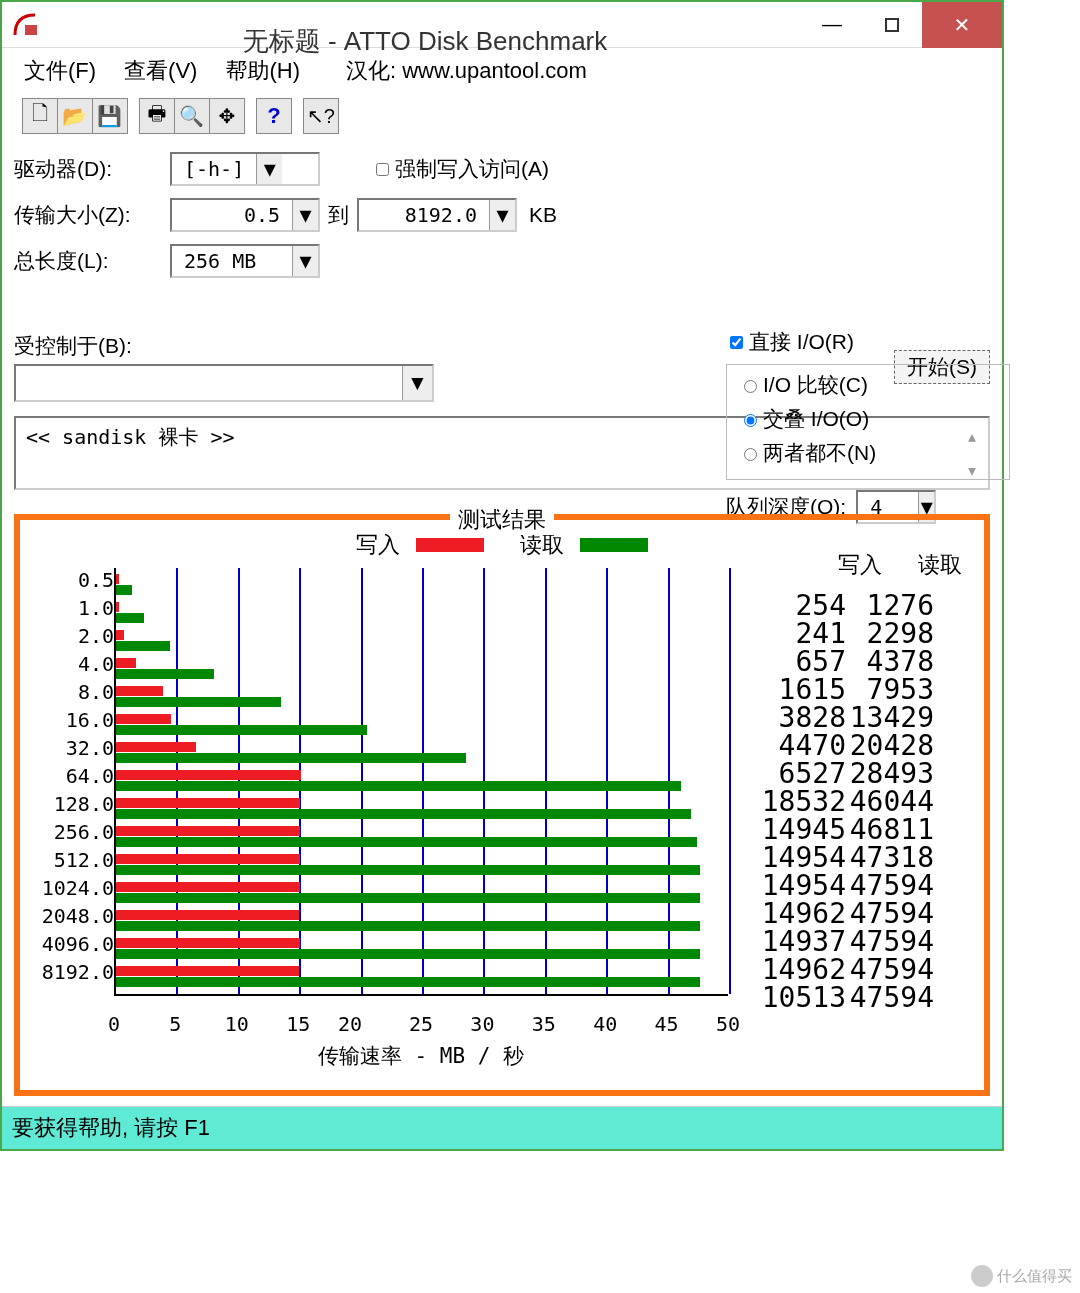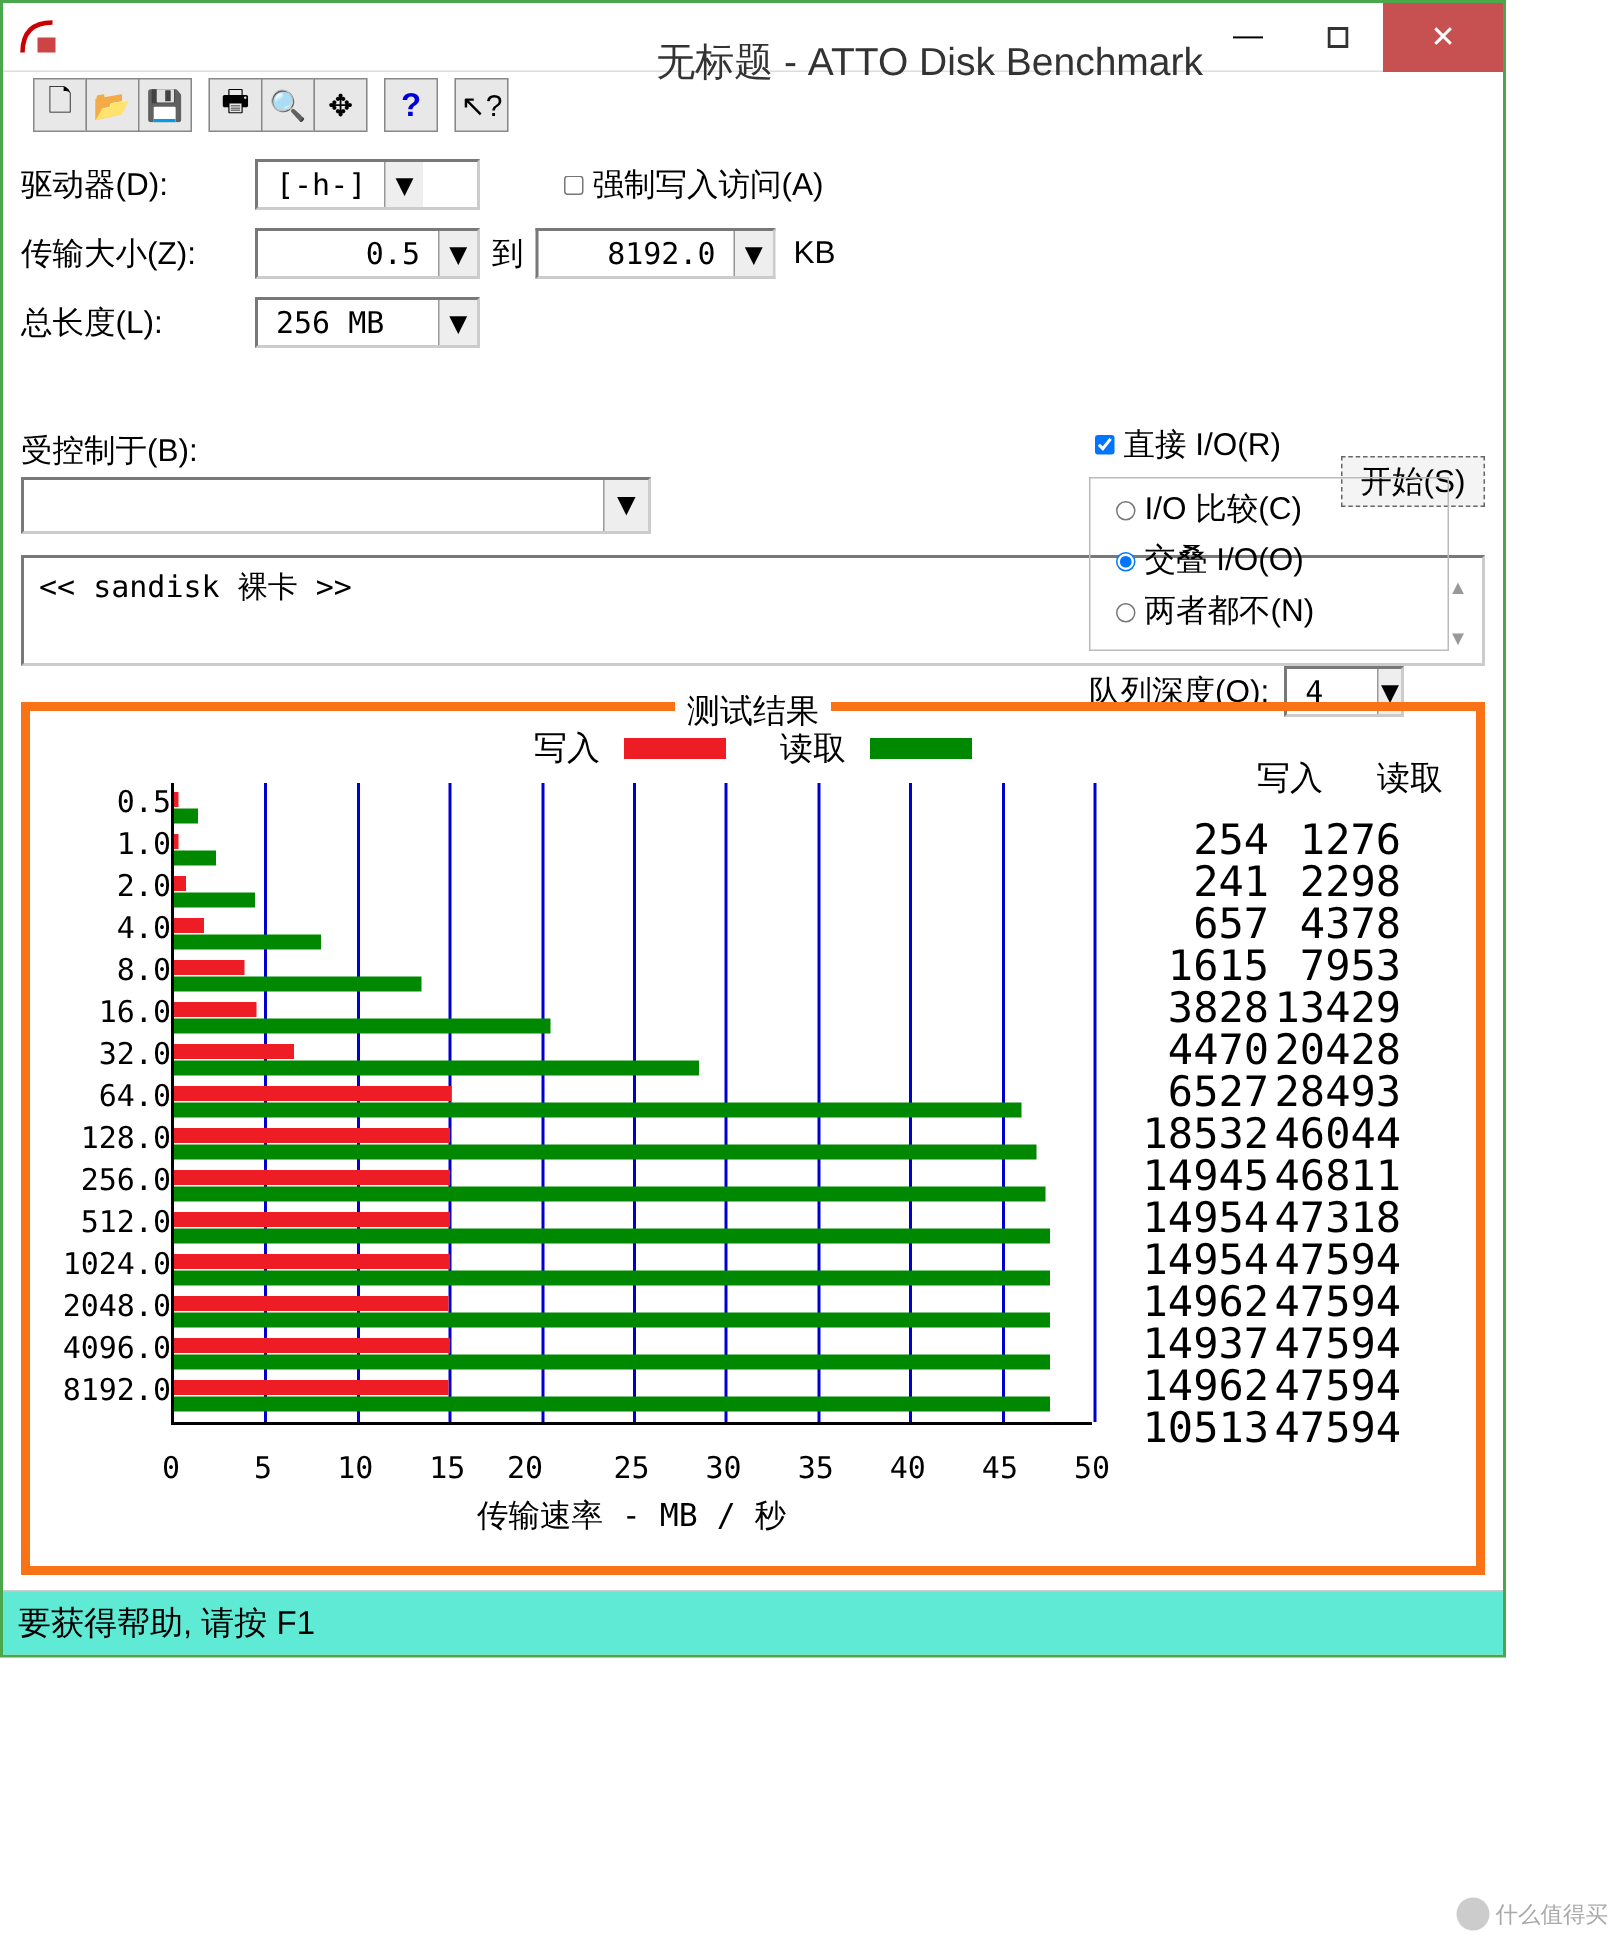--- a/index.html
+++ b/index.html
@@ -1,38 +1,38 @@
 <!DOCTYPE html>
 <html><head>
 <meta charset="utf-8">
 <style>
 * { box-sizing: border-box; }
 body { margin: 0; font-family: "Microsoft YaHei", "SimSun", sans-serif; font-size: 20px; background: #fff; width: 1080px; height: 1293px; overflow: hidden; position: relative; }
 .window { border: 2px solid #4aa84a; width: 1004px; background: #fff; }
 .titlebar { background: #fff; height: 46px; display: flex; align-items: center; border-bottom: 1px solid #ddd; }
 .titlebar .icon-box { width: 46px; display:flex; align-items:center; justify-content:center;}
-.title-text { flex: 1; text-align: right; font-size: 26px; color: #333; margin-top: 33px; }
+.title-text { flex: 1; text-align: center; font-size: 26px; color: #333; margin-top: 33px; }
 .winbtns { display: flex; height: 46px; }
 .winbtn { width: 60px; display: flex; align-items: center; justify-content: center; cursor: pointer; }
 .winbtn.close { background: #c75050; color: #fff; width: 80px;}
 .menubar { display: flex; gap: 28px; padding: 8px 22px; font-size: 22px; }
 .menubar span { cursor: pointer; }
 .toolbar { display: flex; gap: 0; padding: 4px 20px 8px; }
 .tbtn { width: 36px; height: 36px; border: 1px solid #888; background: #e8e8e8; display:flex; align-items:center; justify-content:center; cursor:pointer; margin-right:-1px;}
 .tsep { width: 12px; }
 .form-area { padding: 10px 12px; font-size: 21px; }
 .row { display: flex; align-items: center; margin-bottom: 12px; }
 .label { white-space: nowrap; }
 .select-box { display: inline-flex; align-items:center; border: 2px inset #ccc; background:#fff; height:34px; font-family: monospace; font-size:20px; }
 .select-box .val { padding: 0 12px; text-align:right; min-width: 60px;}
 .select-box .arrow { border-left:1px solid #999; width:26px; text-align:center; background:#eee; height:100%; display:flex; align-items:center; justify-content:center;}
 .chk, .rad { margin-right: 6px; }
 .right-col { position: absolute; left: 724px; top: 186px; font-size:21px;}
 .right-col .row { margin-bottom: 6px;}
-.radio-group { border: 1px solid #bbb; padding: 6px 12px; margin-top:8px; width:240px;}
+.radio-group { border: 1px solid #bbb; padding: 6px 12px; margin-top:8px; width:284px;}
 .controlled-row { display:flex; align-items:center; margin-top: 54px; gap:16px;}
 .controlled-select { border: 2px inset #ccc; height:38px; width:420px; display:flex;}
 .controlled-select .arrow { margin-left:auto; border-left:1px solid #999; width:30px; display:flex; align-items:center; justify-content:center; background:#eee;}
 .start-btn { border: 1px dashed #666; padding: 2px 12px; font-size:21px; background:#f4f4f4; cursor:pointer; margin-left:auto;}
 .desc-box { border: 2px inset #ccc; margin: 14px 0 0; height: 74px; padding: 6px 10px; font-family: monospace; font-size:20px; display:flex;}
 .desc-box .scrollbtns { margin-left:auto; display:flex; flex-direction:column; color:#999;}
 .results { border: 6px solid #f97316; margin: 24px 0 0; padding: 10px 18px 20px; position:relative;}
 .results-title { position:absolute; top:-15px; left:50%; transform:translateX(-50%); background:#fff; padding:0 8px; font-size:22px;}
 .legend { display:flex; justify-content:center; align-items:center; gap: 16px; font-size:22px; margin-bottom:4px;}
 .legend-swatch { width: 68px; height: 14px; display:inline-block;}
@@ -76,20 +76,26 @@
           <svg width="14" height="14">
             <rect x="1" y="1" width="12" height="12" fill="none" stroke="#333" stroke-width="2"></rect>
           </svg>
         </div>
    <div class="winbtn close">
           <span>✕</span>
         </div>
   </div>
  </div>
 
+ <div class="menubar">
+  <span>文件(F)</span>
+  <span>查看(V)</span>
+  <span>帮助(H)</span>
+  <span style="margin-left:18px">汉化: www.upantool.com</span>
+ </div>
 
  <div class="toolbar" id="toolbar">
       <div class="tbtn">🗋</div>
       <div class="tbtn">📂</div>
       <div class="tbtn">💾</div>
       <div class="tsep"></div>
       <div class="tbtn">🖶</div>
       <div class="tbtn">🔍</div>
       <div class="tbtn">✥</div>
       <div class="tsep"></div>

